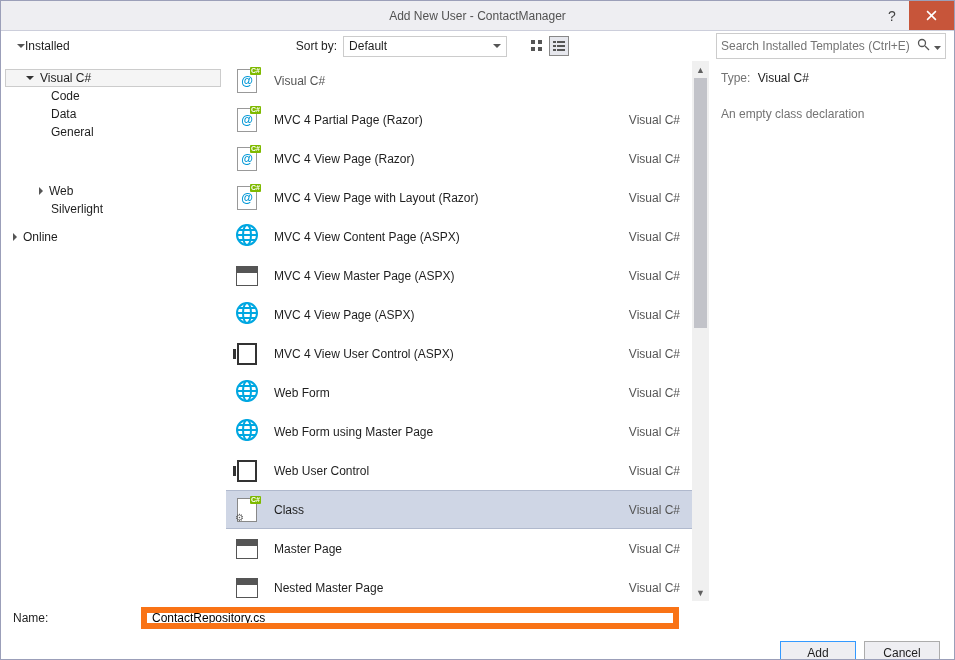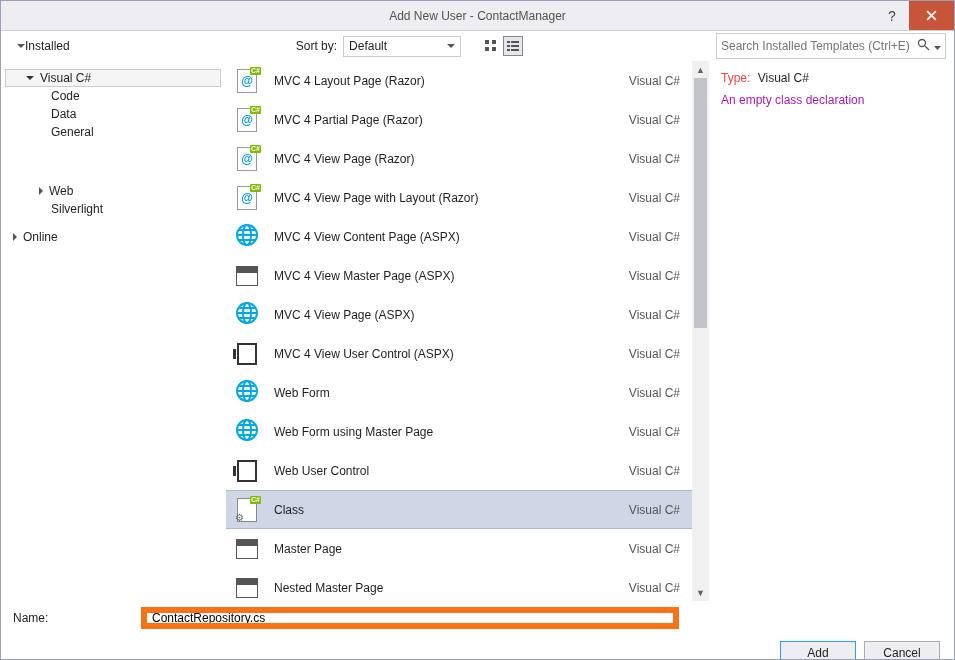--- a/index.html
+++ b/index.html
@@ -11,21 +11,21 @@
 .titlebar .btns { margin-left: auto; display: flex; height: 100%; }
 .titlebar .btn { width: 34px; display: flex; align-items: center; justify-content: center; font-size: 14px; color: #444; }
 .titlebar .btn.close { background: #c7553a; color: #fff; width: 45px; }
 .titlebar .btn.help { width: 34px; }
 
 
 .toolbar { height: 30px; display: flex; align-items: center; padding: 0 8px; gap: 6px; }
 .inst { display: flex; align-items: center; margin-left: 8px; }
 .inst .tri { display:inline-block; width:0;height:0;border-top:4px solid #555;border-left:4px solid transparent;border-right:4px solid transparent; }
 .sortwrap { display:flex; align-items:center; gap:6px; margin-left: 220px; }
-.sort-select { width: 118px; height: 21px; border: 1px solid #ccc; background:#fff; display:flex; align-items:center; padding:0 5px; justify-content:space-between; font-size:12px; }
+.sort-select { width: 164px; height: 21px; border: 1px solid #ccc; background:#fff; display:flex; align-items:center; padding:0 5px; justify-content:space-between; font-size:12px; }
 .sort-drop { width:0;height:0;border-top:4px solid #555;border-left:4px solid transparent;border-right:4px solid transparent; }
 .viewbtns { display:flex; gap:2px; margin-left: 14px; }
 .viewbtn { width:20px; height:20px; border:1px solid transparent; display:flex; align-items:center; justify-content:center; }
 .viewbtn.active { border:1px solid #888; background:#e6e7ed; }
 .viewbtn svg { width:14px; height:14px; }
 .searchwrap { margin-left:auto; width:230px; height:22px; border:1px solid #ccc; display:flex; align-items:center; padding:12px 4px; }
 .searchwrap input { border:none; outline:none; flex:1; font-size:12px; color:#666; }
 .searchicon { color:#555; font-size:13px; margin-left:4px; }
 
 
@@ -46,23 +46,23 @@
 .row .ic { width:26px; height:26px; display:flex; align-items:center; justify-content:center; margin-right: 14px; position:relative; }
 .row .ic .cs-badge { position:absolute; top:-3px; right:-5px; background:#7fba00; color:#fff; font-size:7px; font-weight:bold; padding:0 1px; border-radius:1px; line-height:8px; }
 .row .name { flex:1; }
 .row .lang { color:#555; }
 .scroll { width:17px; background:#f0f0f0; position:relative; }
 .scroll .thumb { position:absolute; left:2px; right:2px; top:0; height:250px; background:#c2c3c9; border-radius:0; }
 .scroll .arr { position:absolute; left:0; right:0; height:17px; display:flex; align-items:center; justify-content:center; color:#606060; font-size:9px; }
 .scroll .arr.up { top:0; } .scroll .arr.down { bottom:0; }
 
 .right { width:245px; padding:10px 12px; }
-.right .lbl { color:#ef4444; }
+.right .lbl { color:#737373; }
 .right .val { font-weight:500; }
-.right .desc { margin-top:8px; color:#a21caf; }
+.right .desc { margin-top:22px; color:#737373; }
 
 
 .bottom { padding: 6px 12px; }
 .namewrap { display:flex; align-items:center; gap:10px; }
 .namewrap label { width: 118px; }
 .namewrap input { width:538px; height:22px; border:6px solid #f97316; padding:0 5px; font-size:12px; outline:none; }
 .btnrow { display:flex; justify-content:flex-end; gap:8px; margin-top:12px; padding-right:2px; }
 .dbtn { width:76px; height:23px; border:1px solid #acacac; background:#eeeef2; font-size:12px; cursor:default; display:flex; align-items:center; justify-content:center; }
 .dbtn.default { border:1px solid #3399ff; }
 
@@ -171,21 +171,20 @@
 
   <div class="center">
     <div class="list" id="tpl-list">
         <div class="row">
           <div class="ic">
             <div class="icon-page">
               <span class="at">@</span>
               <span class="cs-badge">C#</span>
             </div>
           </div>
-          <div class="name">MVC 4 Layout Page (Razor)</div>
           <div class="lang">Visual C#</div>
         </div>
         <div class="row">
           <div class="ic">
             <div class="icon-page">
               <span class="at">@</span>
               <span class="cs-badge">C#</span>
             </div>
           </div>
           <div class="name">MVC 4 Partial Page (Razor)</div>

